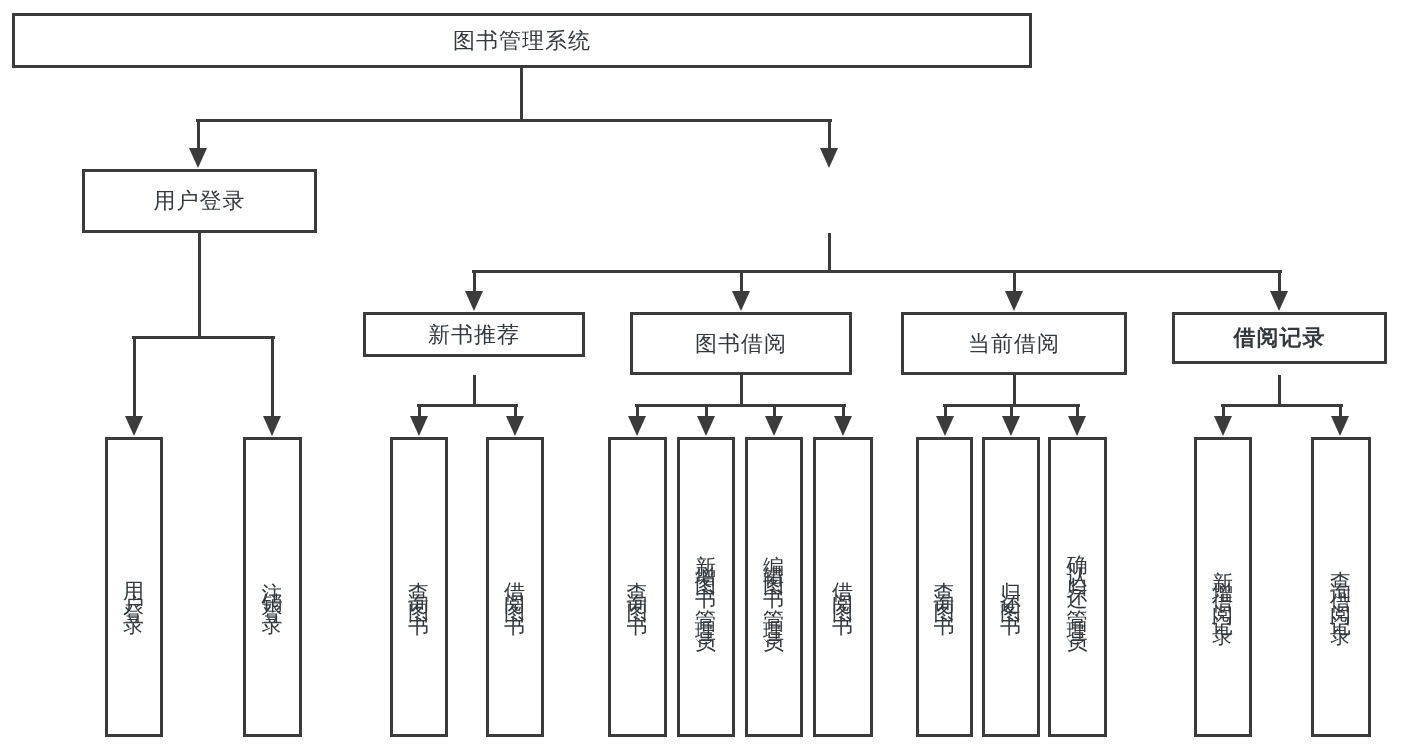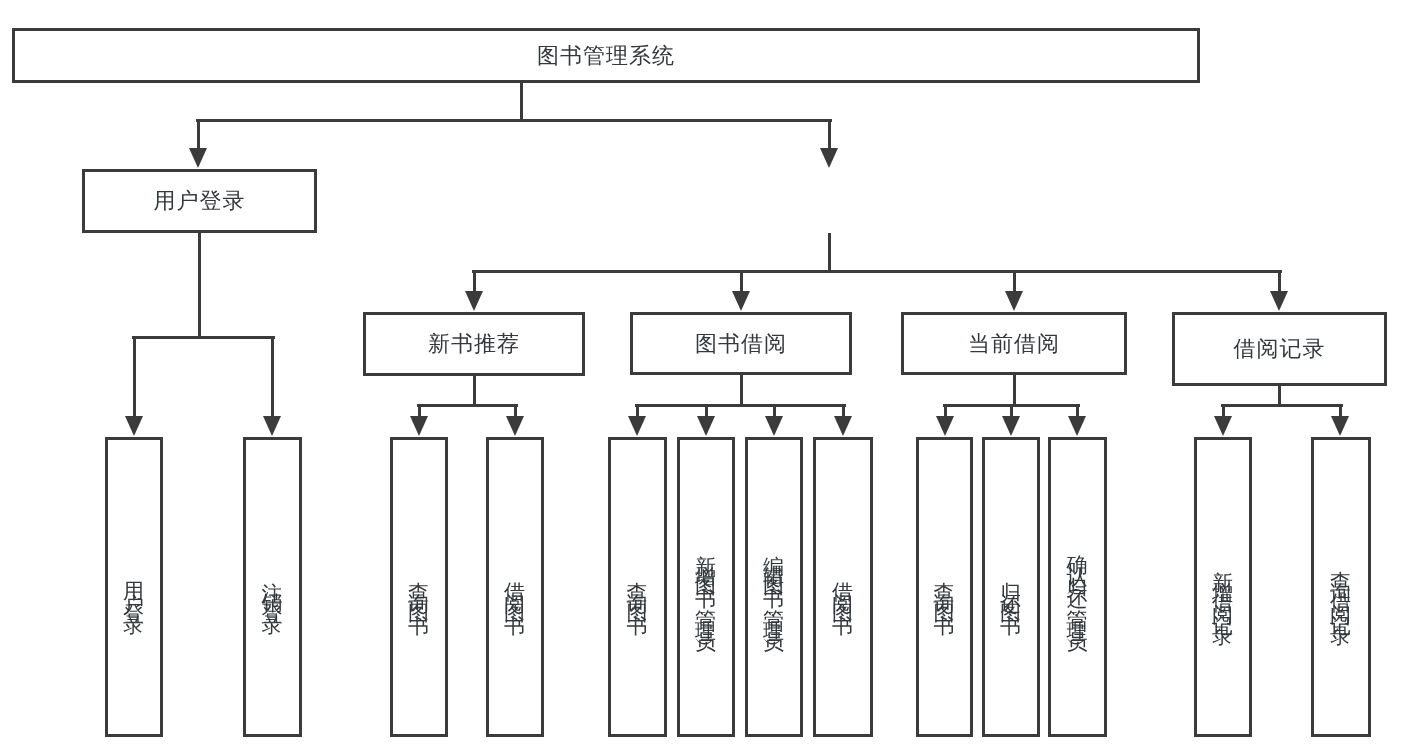--- a/index.html
+++ b/index.html
@@ -113,36 +113,36 @@
     <div class="ashaft" style="left: 944px; top: 405px; width: 3px; height: 15px;"></div>
     <div class="ahead" style="left: 936px; top: 416px;"></div>
     <div class="ashaft" style="left: 1010px; top: 405px; width: 3px; height: 15px;"></div>
     <div class="ahead" style="left: 1002px; top: 416px;"></div>
     <div class="ashaft" style="left: 1076px; top: 405px; width: 3px; height: 15px;"></div>
     <div class="ahead" style="left: 1068px; top: 416px;"></div>
     <div class="ashaft" style="left: 1222px; top: 405px; width: 3px; height: 15px;"></div>
     <div class="ahead" style="left: 1214px; top: 416px;"></div>
     <div class="ashaft" style="left: 1339px; top: 405px; width: 3px; height: 15px;"></div>
     <div class="ahead" style="left: 1331px; top: 416px;"></div>
-    <div class="node root" style="left: 12px; top: 28px; width: 1188px; height: 55px;">
+    <div class="node root" style="left: 12px; top: 13px; width: 1020px; height: 55px;">
       <span>图书管理系统</span>
     </div>
     <div class="node" style="left: 82px; top: 169px; width: 235px; height: 64px;">
       <span>用户登录</span>
     </div>
-    <div class="node" style="left: 363px; top: 312px; width: 222px; height: 64px; font-family: Liberation Serif, serif;">
+    <div class="node" style="left: 363px; top: 312px; width: 222px; height: 45px; font-family: Liberation Serif, serif;">
       <span>新书推荐</span>
     </div>
     <div class="node" style="left: 901px; top: 312px; width: 226px; height: 63px;">
       <span>当前借阅</span>
     </div>
     <div class="node" style="left: 630px; top: 312px; width: 222px; height: 63px;">
       <span>图书借阅</span>
     </div>
-    <div class="node" style="left: 1172px; top: 312px; width: 215px; height: 74px;">
+    <div class="node" style="left: 1172px; top: 312px; width: 215px; height: 52px; font-weight: bold;">
       <span>借阅记录</span>
     </div>
     <div class="node v" style="left: 105px; top: 437px; width: 58px; height: 300px;">
       <span>用户登录</span>
     </div>
     <div class="node v" style="left: 243px; top: 437px; width: 59px; height: 300px;">
       <span>注销登录</span>
     </div>
     <div class="node v" style="left: 390px; top: 437px; width: 58px; height: 300px;">
       <span>查询图书</span>

